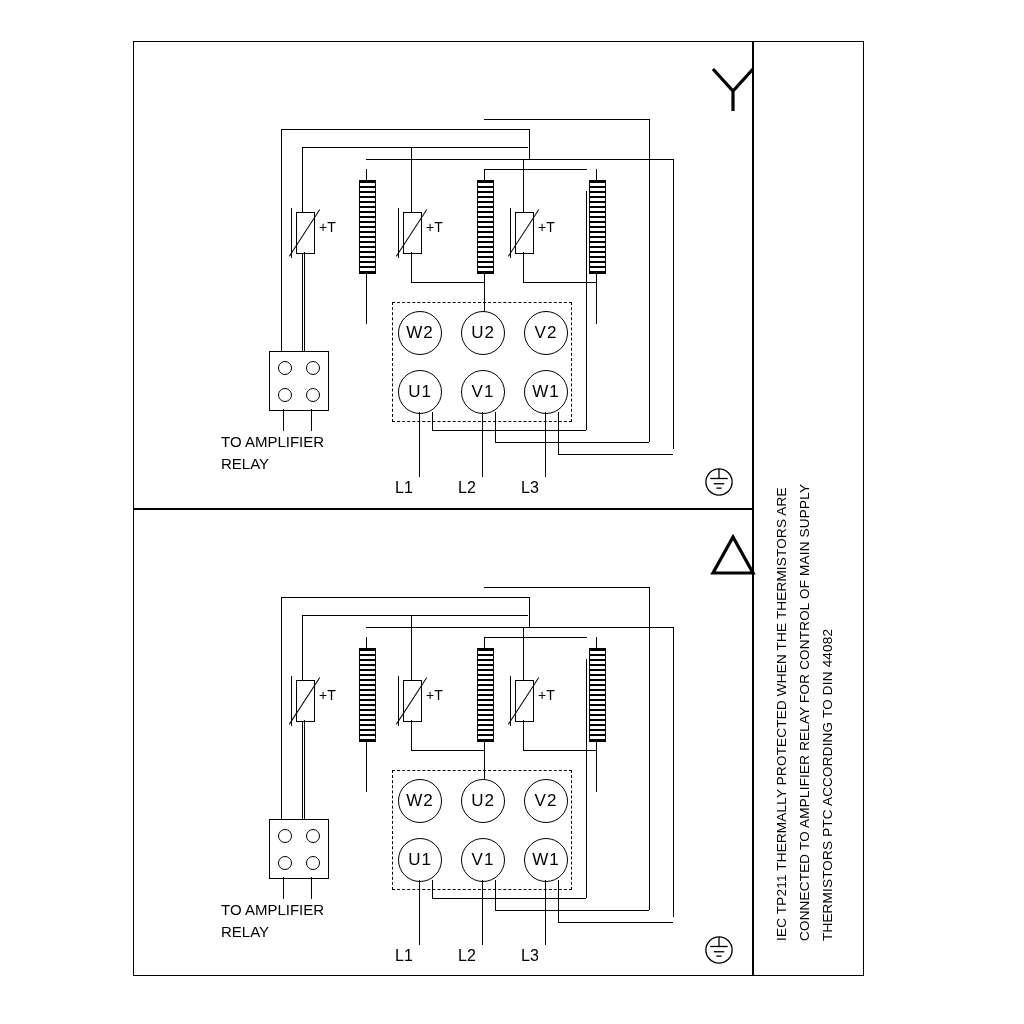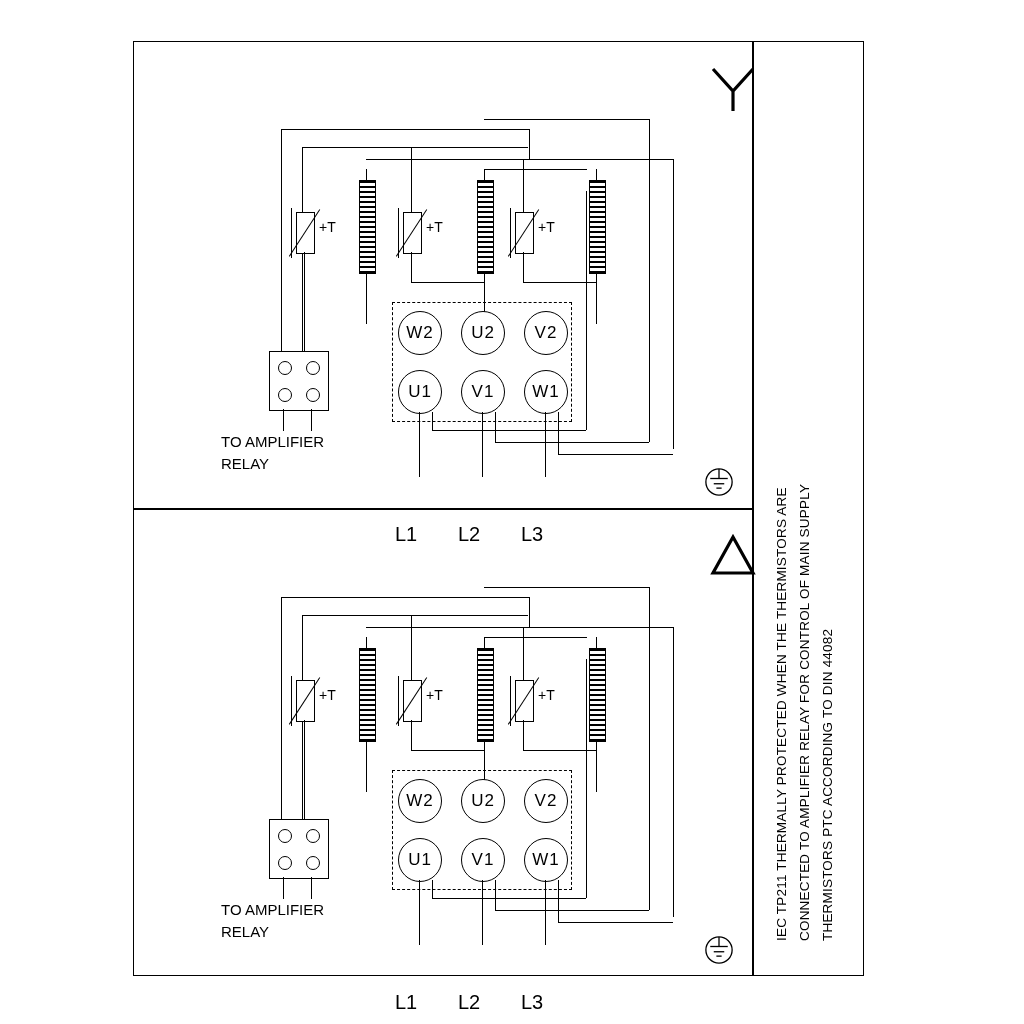--- a/index.html
+++ b/index.html
@@ -37,21 +37,21 @@
   .ptc:after{content:"";position:absolute;left:-6px;top:-5px;width:30px;height:50px;
         border-left:1.4px solid #000;transform:rotate(0deg);}
   .ptc-slash{position:absolute;width:1.4px;height:56px;background:#000;transform:rotate(33deg);}
   .ptc-lab{position:absolute;font-size:14px;}
 
   
   .connblock{position:absolute;width:58px;height:58px;border:1.6px solid #000;background:#fff;}
   .cdot{position:absolute;width:12px;height:12px;border:1.4px solid #000;border-radius:50%;background:#fff;}
 
   .lbl{position:absolute;font-size:15px;white-space:nowrap;}
-  .lbl-big{position:absolute;font-size:20px;margin-top:44px;}
+  .lbl-big{position:absolute;font-size:16px;}
 
   
   .earth{position:absolute;width:42px;height:42px;}
 
   
   #note-col{position:absolute;left:752px;top:41px;width:112px;height:935px;}
   .note-line{position:absolute;transform-origin:0 0;transform:rotate(-90deg);
              font-size:13.5px;white-space:nowrap;letter-spacing:.2px;}
   .sym{position:absolute;}
 </style>

